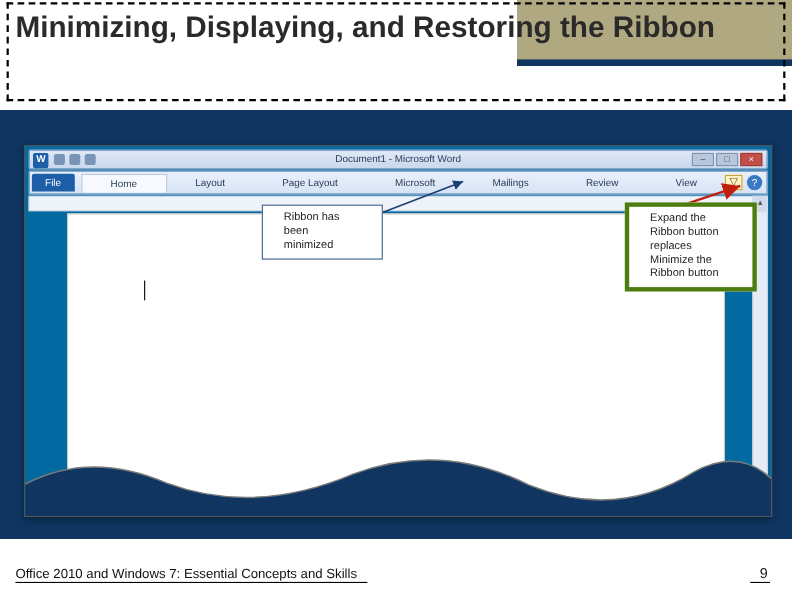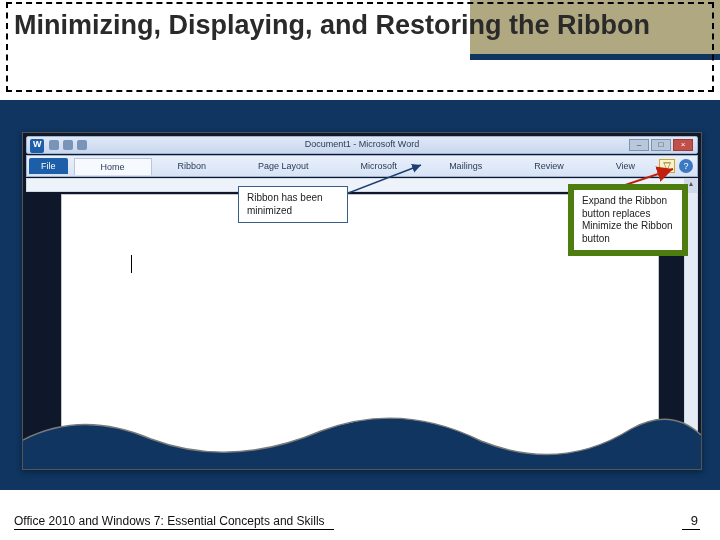--- a/index.html
+++ b/index.html
@@ -8,21 +8,21 @@
   
   .header-band { position: absolute; top: 0; left: 0; right: 0; height: 125px; background: #fff; }
   .header-taupe { position: absolute; top: 0; right: 0; width: 250px; height: 60px; background: #b0a880; border-bottom: 6px solid #0f3560; }
   .dashed-border { position: absolute; top: 2px; left: 6px; right: 6px; height: 90px; border: 2px dashed #000; pointer-events: none; }
   .slide-title { position: absolute; top: 8px; left: 14px; right: 14px; font-family: Verdana, Geneva, sans-serif; font-size: 27px; font-weight: bold; color: #2a2a2a; line-height: 1.3; z-index: 3; }
 
   
   .blue-band { position: absolute; top: 100px; left: 0; right: 0; height: 390px; background: #0f3560; }
 
   
-  .shot { position: absolute; top: 132px; left: 22px; width: 680px; height: 338px; background: #0f172a; border: 1px solid #555; box-shadow: 0 2px 6px rgba(0,0,0,.4); }
+  .shot { position: absolute; top: 132px; left: 22px; width: 680px; height: 338px; background: #0369a1; border: 1px solid #555; box-shadow: 0 2px 6px rgba(0,0,0,.4); }
   .shot-inner { position: relative; width: 100%; height: 100%; overflow: hidden; }
 
   
   .qat { position: absolute; top: 3px; left: 3px; right: 3px; height: 18px; background: linear-gradient(#dfe8f6,#c9d8ee); border: 1px solid #9fb3cf; border-radius: 2px; }
   .qat .word-icon { position: absolute; left: 3px; top: 2px; width: 14px; height: 14px; background: #1d5ea8; border-radius: 2px; }
   .qat .word-icon::after { content: "W"; color: #fff; font-size: 9px; font-weight: bold; position: absolute; left: 3px; top: 0; }
   .qat .qat-icons { position: absolute; left: 22px; top: 3px; display: flex; gap: 4px; }
   .qat .qat-icons span { width: 10px; height: 10px; background: #7a94b8; border-radius: 2px; }
   .qat .title { position: absolute; left: 50%; transform: translateX(-50%); top: 2px; font-size: 9px; color: #2a3b55; }
   .winbtns { position: absolute; right: 4px; top: 2px; display: flex; gap: 2px; }
@@ -37,23 +37,23 @@
   .help-btn { position: absolute; right: 4px; top: 3px; width: 14px; height: 14px; background: #3b79c4; border-radius: 50%; color: #fff; font-size: 9px; text-align: center; line-height: 14px; }
 
   .ruler { position: absolute; top: 45px; left: 3px; right: 3px; height: 14px; background: #eef3fa; border: 1px solid #cfd9e8; }
   .page { position: absolute; top: 61px; left: 38px; right: 42px; bottom: 0; background: #fff; border: 1px solid #c6c6c6; }
   .cursor { position: absolute; top: 122px; left: 108px; width: 1px; height: 18px; background: #000; }
   .vscroll { position: absolute; top: 45px; right: 3px; width: 14px; bottom: 0; background: #e6ecf5; border: 1px solid #cfd9e8; }
   .vscroll .up, .vscroll .down { position: absolute; left: 0; right: 0; height: 14px; background: #d0daea; font-size: 8px; text-align: center; color: #555; }
   .vscroll .up { top: 0; } .vscroll .down { bottom: 0; }
 
   
-  .callout { position: absolute; background: #fff; border: 1px solid #3a5c8c; font-size: 10px; color: #222; padding: 5px 8px; line-height: 1.25; }
+  .callout { position: absolute; background: #fff; border: 1px solid #3a5c8c; font-size: 10px; color: #222; padding: 5px 19px; line-height: 1.25; }
   .callout1 { top: 186px; left: 238px; width: 110px; }
-  .callout2 { top: 184px; left: 568px; width: 120px; border: 6px solid #4d7c0f; }
+  .callout2 { top: 184px; left: 568px; width: 120px; border: 4px solid #4d7c0f; }
   .arrow { position: absolute; }
 
   
   .torn { position: absolute; left: -2px; right: -2px; bottom: -2px; height: 70px; }
 
   
   .footer { position: absolute; left: 0; right: 0; bottom: 0; height: 44px; background: #fff; }
   .footer-text { position: absolute; left: 14px; bottom: 12px; font-size: 12px; color: #111; }
   .footer-text::after { content: ""; display: block; width: 320px; border-bottom: 1px solid #000; position: absolute; left: 0; bottom: -2px; }
   .footer-num { position: absolute; right: 22px; bottom: 12px; font-size: 13px; color: #111; }
@@ -83,21 +83,21 @@
       <span class="winbtns">
         <span>–</span>
         <span>□</span>
         <span class="close">×</span>
       </span>
     </div>
 
     <div class="ribbon-tabs">
       <span class="file-tab">File</span>
       <span class="tab active">Home</span>
-      <span class="tab">Ribbon</span>
+      <span class="tab">Layout</span>
       <span class="tab">Page Layout</span>
       <span class="tab">Microsoft</span>
       <span class="tab">Mailings</span>
       <span class="tab">Review</span>
       <span class="tab">View</span>
       <span class="expand-btn">▽</span>
       <span class="help-btn">?</span>
     </div>
 
     <div class="ruler"></div>

